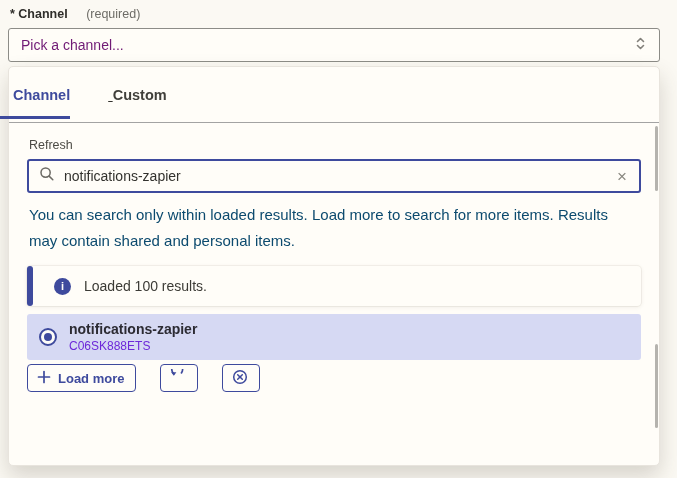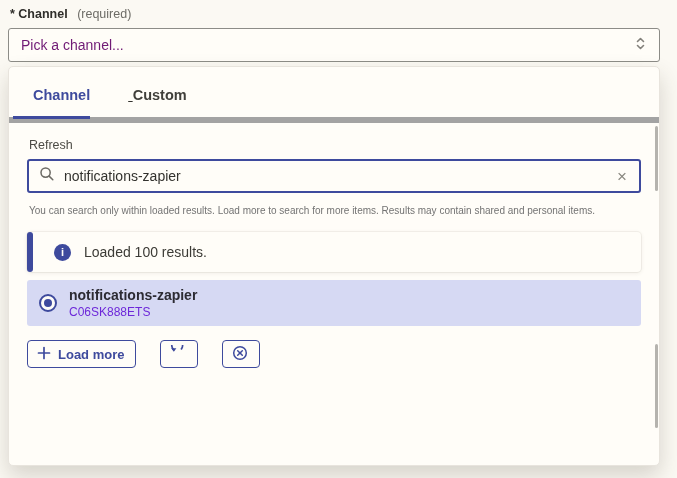--- a/index.html
+++ b/index.html
@@ -15,21 +15,21 @@
     background: #fbf9f3;
     overflow: hidden;
   }
 
   
   .field-label-row {
     position: absolute; top: 7px; left: 10px;
     font-size: 12.5px;
   }
   .field-label-row .fl { font-weight: 700; color: #2f2e2a; margin-top: 29px; }
-  .field-label-row .fr { color: #6d6c66; margin-left: 6px; }
+  .field-label-row .fr { color: #6d6c66; margin-left: 15px; }
 
   
   .select {
     position: absolute; top: 28px; left: 8px;
     width: 652px; height: 34px;
     background: #fffdf8;
     border: 1px solid #8c8c87;
     border-radius: 3px;
     display: flex; align-items: center;
     padding: 0 12px;
@@ -43,22 +43,22 @@
     position: absolute; top: 66px; left: 8px;
     width: 652px; height: 400px;
     background: #fffdf8;
     border: 1px solid #e8e4dd;
     border-radius: 5px;
     box-shadow: 0 10px 22px rgba(70, 62, 45, 0.20);
   }
 
   
   .tabs {
-    padding-left: 24px;
-    border-bottom: 6px solid #a3a3a3;
+    padding-left: 4px;
+    border-bottom: 1px solid #a3a3a3;
     height: 56px;
     text-decoration: underline;
   }
   .tab {
     display: inline-block;
     padding: 20px 0 14px;
     margin-right: 38px;
     font-size: 14.5px;
     font-weight: 700;
     color: #403f3a;
@@ -99,23 +99,23 @@
     flex: none;
     color: #8a8880;
     font-size: 17px;
     line-height: 1;
     cursor: pointer;
     padding: 0 2px;
   }
 
   .helper {
     margin: 9px 2px 0;
-    font-size: 10px;
+    font-size: 15px;
     line-height: 1.7;
-    color: #737373;
+    color: #0c4a6e;
   }
 
   
   .alert {
     position: relative;
     margin-top: 13px;
     height: 40px;
     border-radius: 4px;
     background: #fffdf8;
     box-shadow: 0 0 0 1px rgba(80, 70, 50, 0.06), 0 1px 4px rgba(80, 70, 50, 0.10);
@@ -166,21 +166,21 @@
     background: #f0efe9;
     padding: 13px 10px 15px;
     text-align: center;
     font-size: 13.5px;
     line-height: 1.7;
     color: #5d5c56;
   }
   .hint-box .b { font-weight: 700; color: #3a3934; }
 
   
-  .btn-row { margin-top: 14px; display: flex; gap: 24px; }
+  .btn-row { margin-top: 4px; display: flex; gap: 24px; }
   .btn {
     display: inline-flex; align-items: center; gap: 7px;
     height: 28px;
     padding: 0 11px 0 9px;
     border: 1.5px solid #3e4a9d;
     border-radius: 4px;
     background: #fffdf8;
     color: #3e4a9d;
     font-family: "Liberation Sans", "DejaVu Sans", sans-serif;
     font-size: 13px; font-weight: 700;

